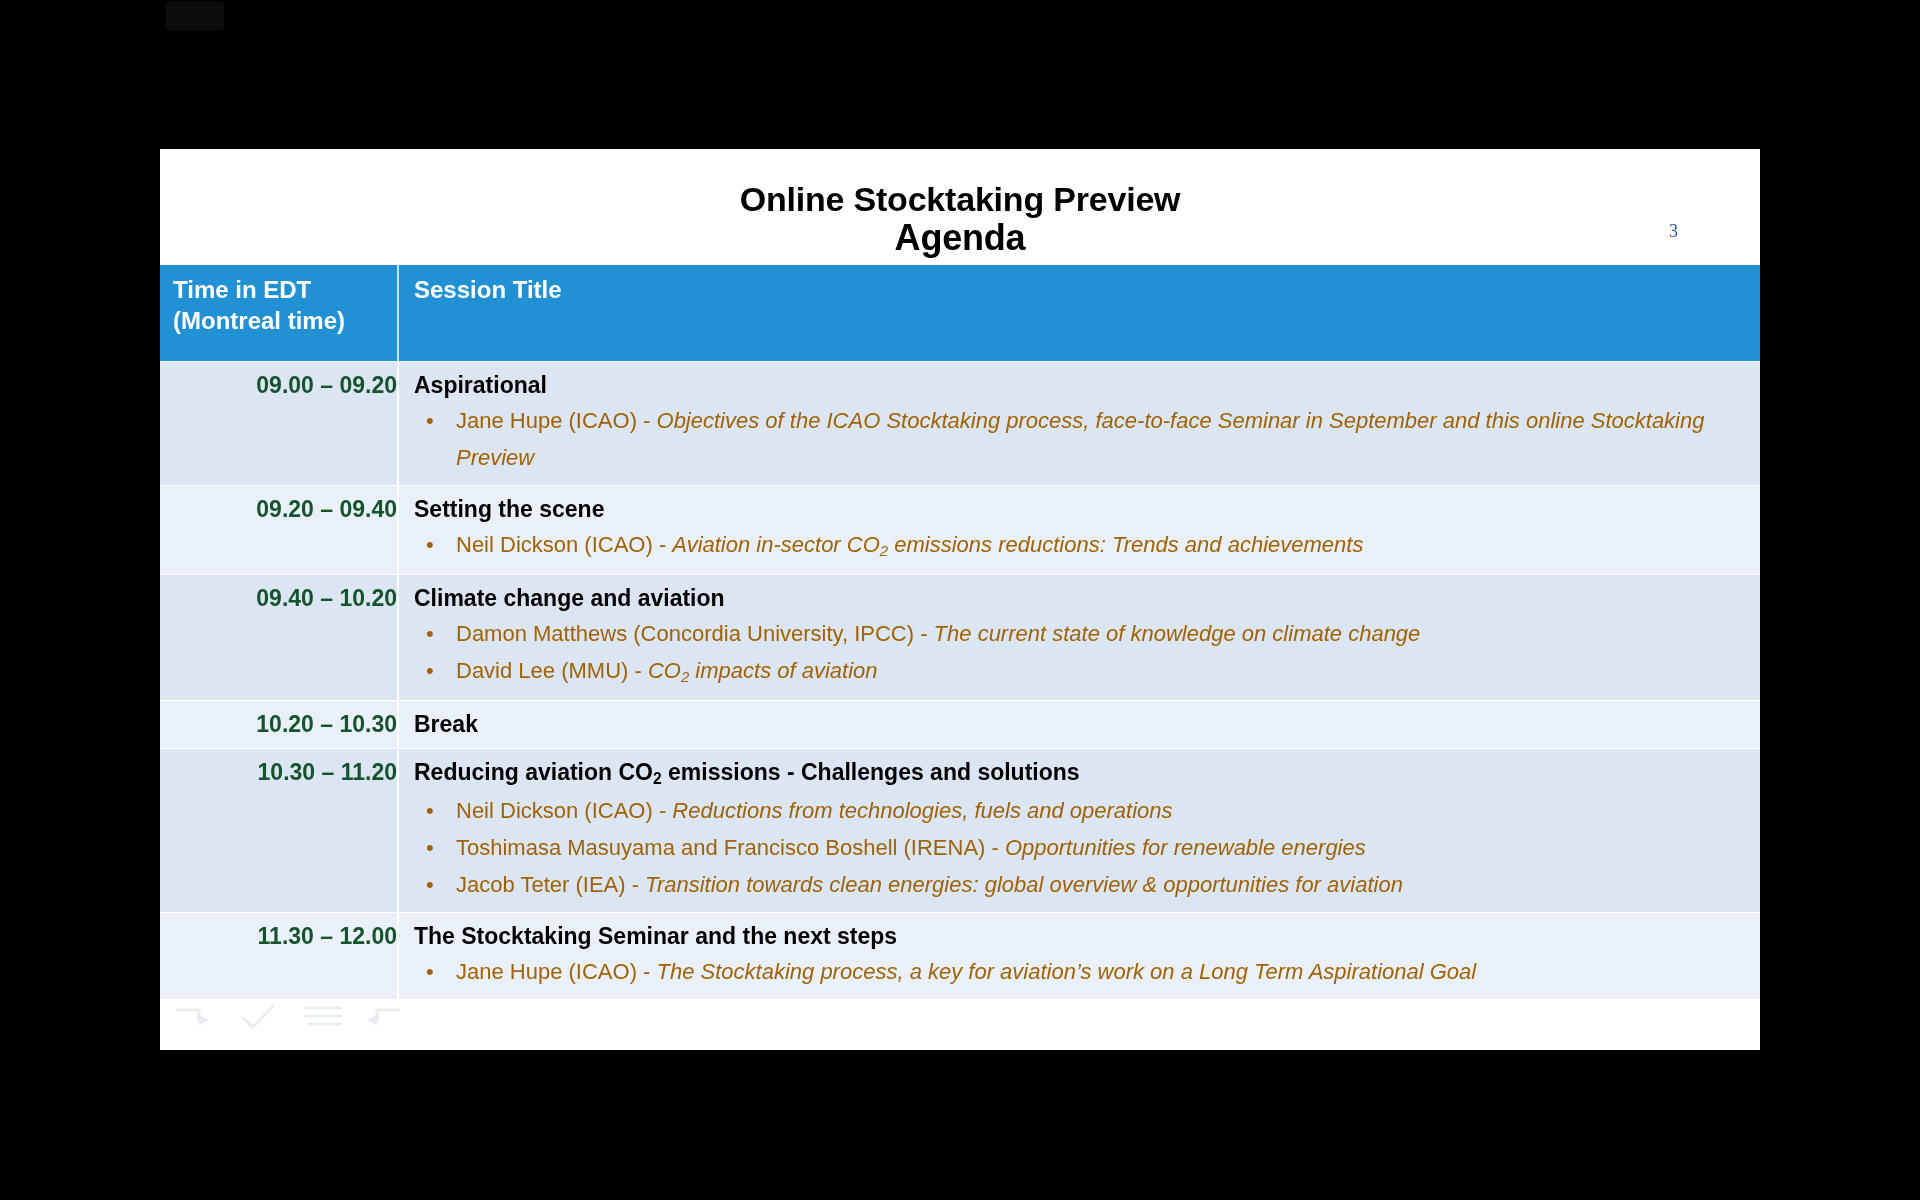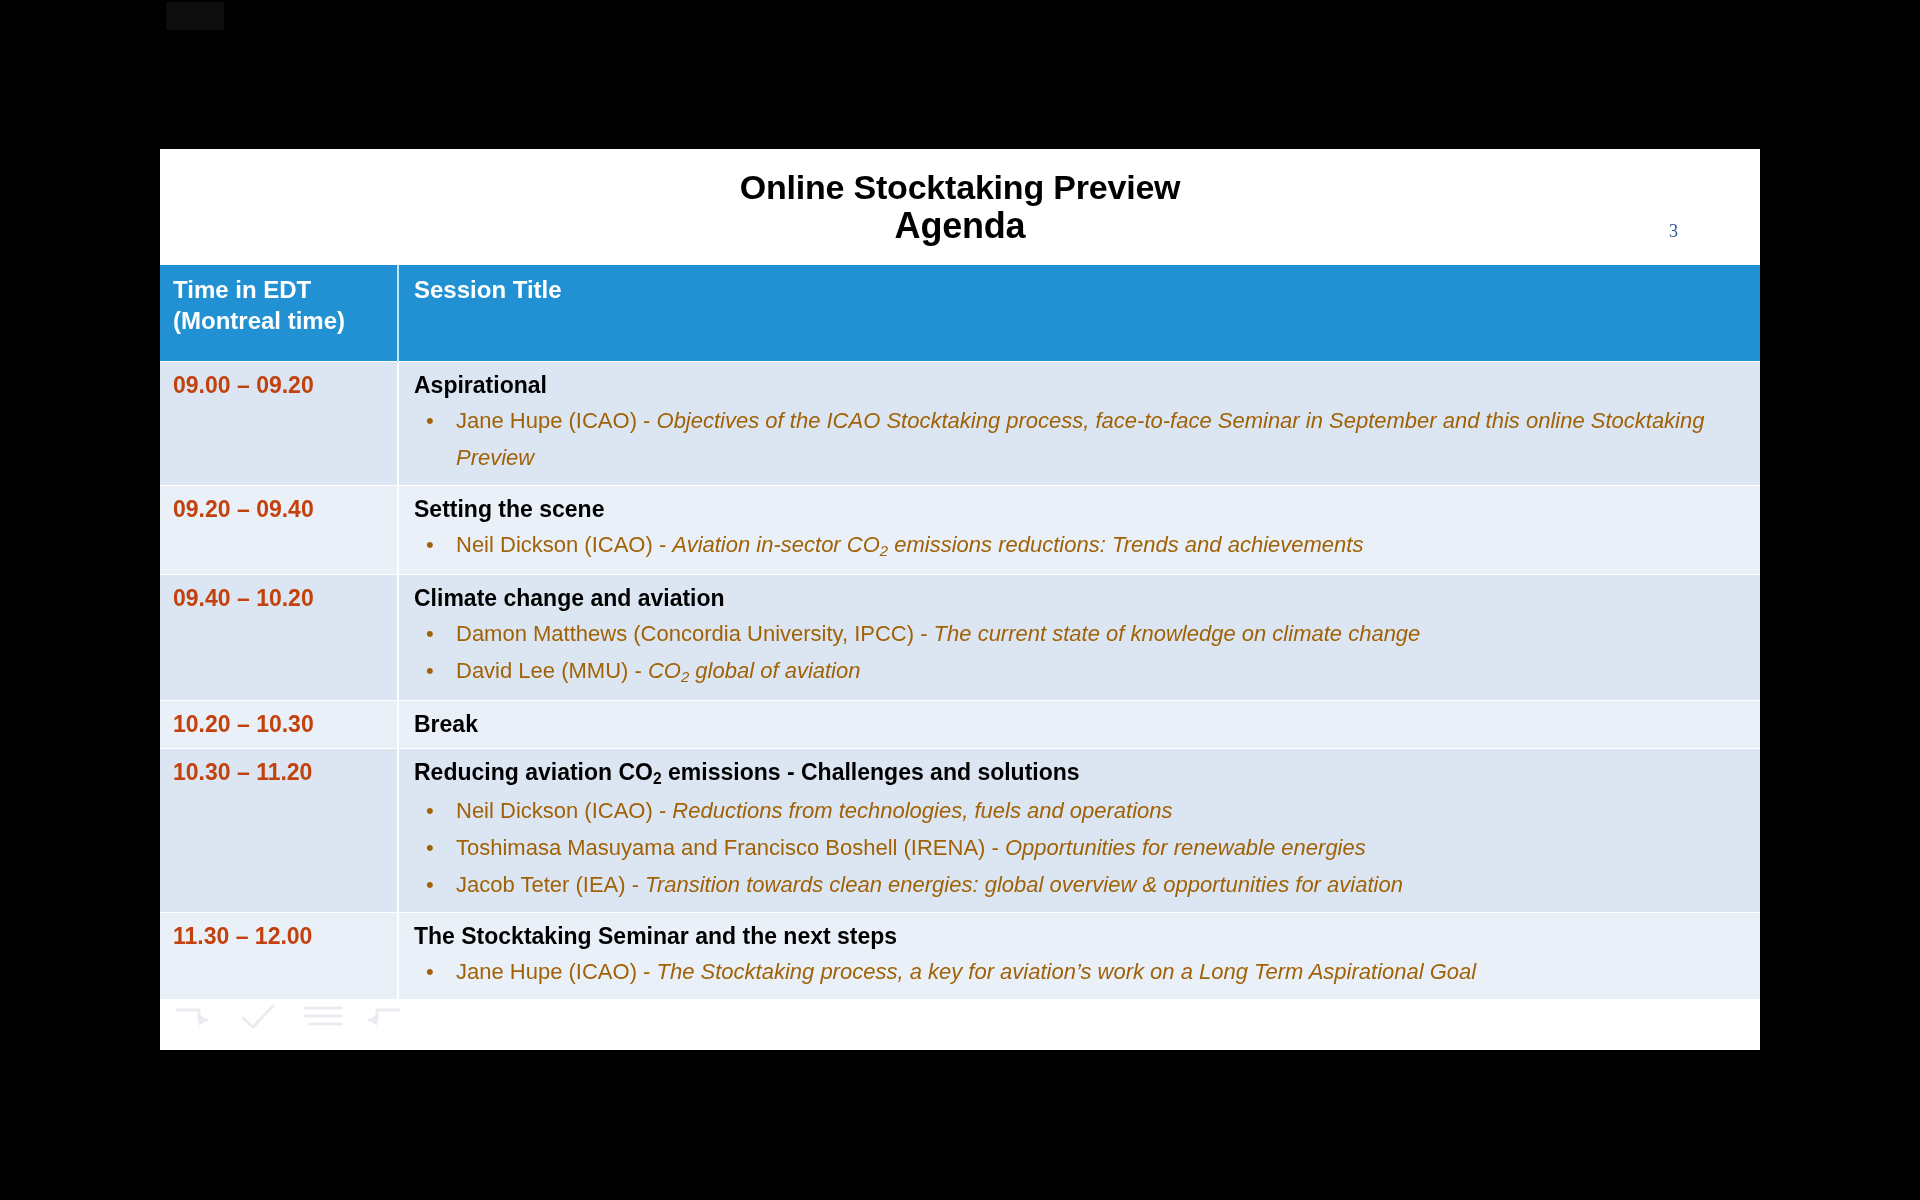--- a/index.html
+++ b/index.html
@@ -41,21 +41,21 @@
     height: 116px;
     background: #ffffff;
   }
   .slide-title {
     text-align: center;
     font-weight: bold;
     color: #000000;
     font-size: 34px;
     line-height: 40px;
     letter-spacing: -0.2px;
-    padding-top: 18px;
+    padding-top: 30px;
   }
   .slide-subtitle {
     text-align: center;
     font-weight: bold;
     color: #000000;
     font-size: 36px;
     line-height: 38px;
     letter-spacing: -0.2px;
   }
   #slide-number {
@@ -100,23 +100,24 @@
   }
   tbody td.td-session { border-right: none; }
 
   tr.row-a td { background: #dce6f2; }
   tr.row-b td { background: #eaf0f8; margin-left: 24px; }
 
   .time-cell {
     font-weight: bold;
     font-size: 23px;
     line-height: 30px;
-    color: #c2410c;
+    color: #14532d;
     padding: 8px 0 8px 13px;
     white-space: nowrap;
+    text-align: right;
   }
   .session-cell {
     padding: 8px 10px 9px 15px;
   }
   .session-heading {
     font-weight: bold;
     font-size: 23px;
     line-height: 30px;
     color: #000000;
   }
@@ -211,21 +212,21 @@
         </tr>
         <tr class="row-a">
           <td>
             <div class="time-cell">09.40 – 10.20</div>
           </td>
           <td class="td-session">
             <div class="session-cell">
               <div class="session-heading">Climate change and aviation</div>
               <ul class="bullets">
                 <li><span>Damon Matthews  (Concordia University,  IPCC) - </span><span class="it">The current state of knowledge on climate change</span></li>
-                <li><span>David Lee (MMU)  - </span><span class="it">CO</span><sub class="it">2</sub><span class="it"> global of aviation</span></li>
+                <li><span>David Lee (MMU)  - </span><span class="it">CO</span><sub class="it">2</sub><span class="it"> impacts of aviation</span></li>
               </ul>
             </div>
           </td>
         </tr>
         <tr class="row-b">
           <td>
             <div class="time-cell">10.20 – 10.30</div>
           </td>
           <td class="td-session">
             <div class="session-cell">

